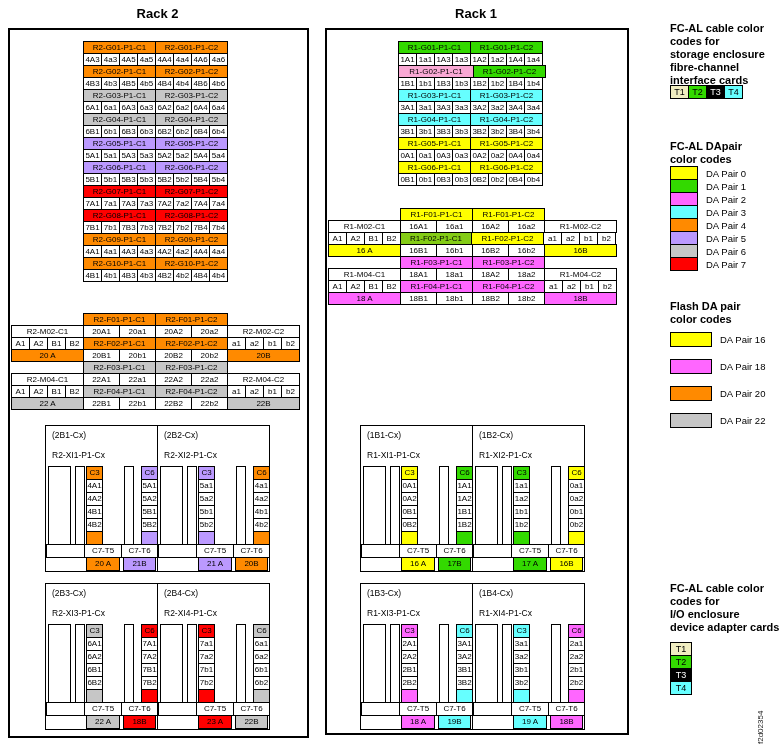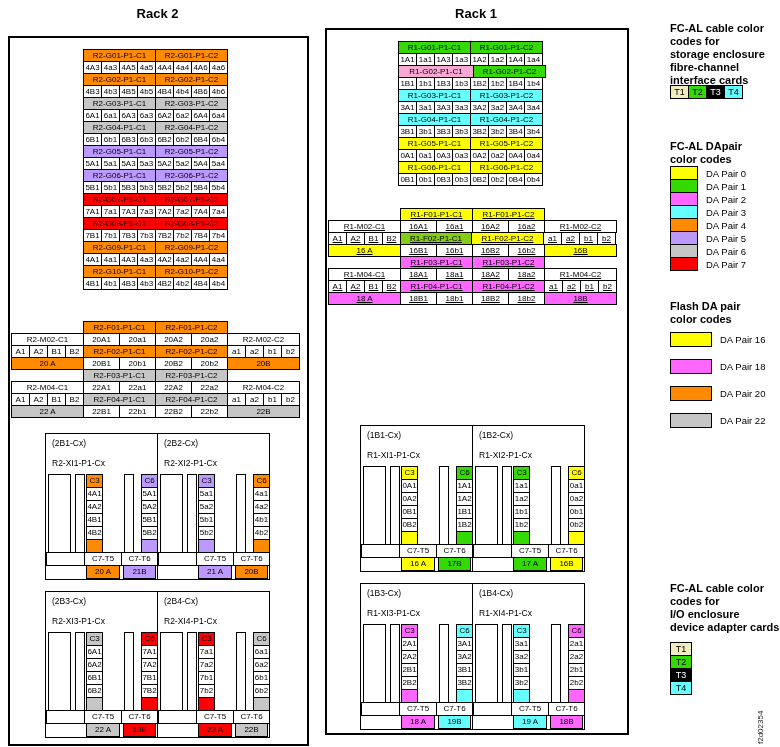--- a/index.html
+++ b/index.html
@@ -31,21 +31,21 @@
   .llabel{font-size:9.5px;margin-left:8px;white-space:nowrap;}
   #figure-id{position:absolute;left:756px;top:692px;width:16px;height:52px;
      font-size:8px;color:#222;writing-mode:vertical-rl;transform:rotate(180deg);}
 </style>
 </head>
 <body>
 
 <div class="rack-title" style="left:8px;top:6px;width:299px;">Rack 2</div>
 <div class="rack-title" style="left:325px;top:6px;width:302px;">Rack 1</div>
 
-<div class="frame" id="rack-0" style="left:8px;top:36px;width:297px;height:706px;text-align:right;">
+<div class="frame" id="rack-0" style="left:8px;top:28px;width:297px;height:706px;text-align:right;">
     <div class="abs" style="left: 73px; top: 11px;">
       <div class="row">
         <div class="c" style="width: 73px; background: rgb(255, 138, 0);">R2-G01-P1-C1</div>
         <div class="c" style="width: 73px; background: rgb(255, 138, 0);">R2-G01-P1-C2</div>
       </div>
       <div class="row">
         <div class="c" style="width: 19px;">4A3</div>
         <div class="c" style="width: 19px;">4a3</div>
         <div class="c" style="width: 19px;">4A5</div>
         <div class="c" style="width: 19px;">4a5</div>
@@ -428,21 +428,21 @@
         <div class="c" style="width: 19px;">0B1</div>
         <div class="c" style="width: 19px;">0b1</div>
         <div class="c" style="width: 19px;">0B3</div>
         <div class="c" style="width: 19px;">0b3</div>
         <div class="c" style="width: 19px;">0B2</div>
         <div class="c" style="width: 19px;">0b2</div>
         <div class="c" style="width: 19px;">0B4</div>
         <div class="c" style="width: 19px;">0b4</div>
       </div>
     </div>
-    <div class="abs" style="left: 1px; top: 178px; text-decoration: underline;">
+    <div class="abs" style="left: 1px; top: 178px;">
       <div class="row">
         <div class="sp" style="width: 73px;"></div>
         <div class="c" style="width: 73px; background: rgb(255, 255, 0);">R1-F01-P1-C1</div>
         <div class="c" style="width: 73px; background: rgb(255, 255, 0);">R1-F01-P1-C2</div>
         <div class="sp" style="width: 73px;"></div>
       </div>
       <div class="row">
         <div class="c" style="width: 73px;">R1-M02-C1</div>
         <div class="c" style="width: 37px;">16A1</div>
         <div class="c" style="width: 37px;">16a1</div>

